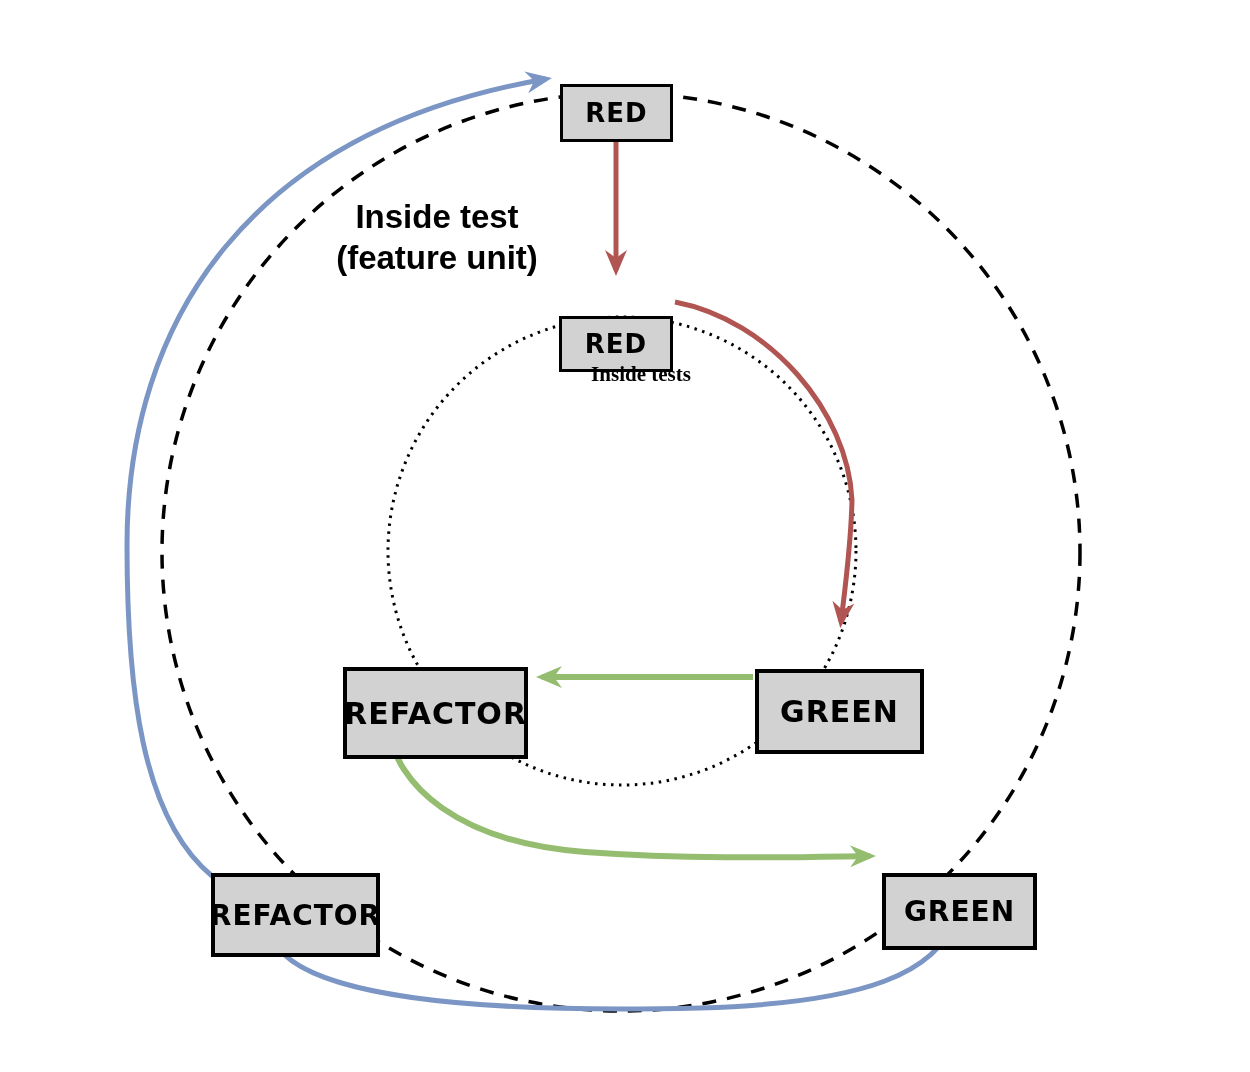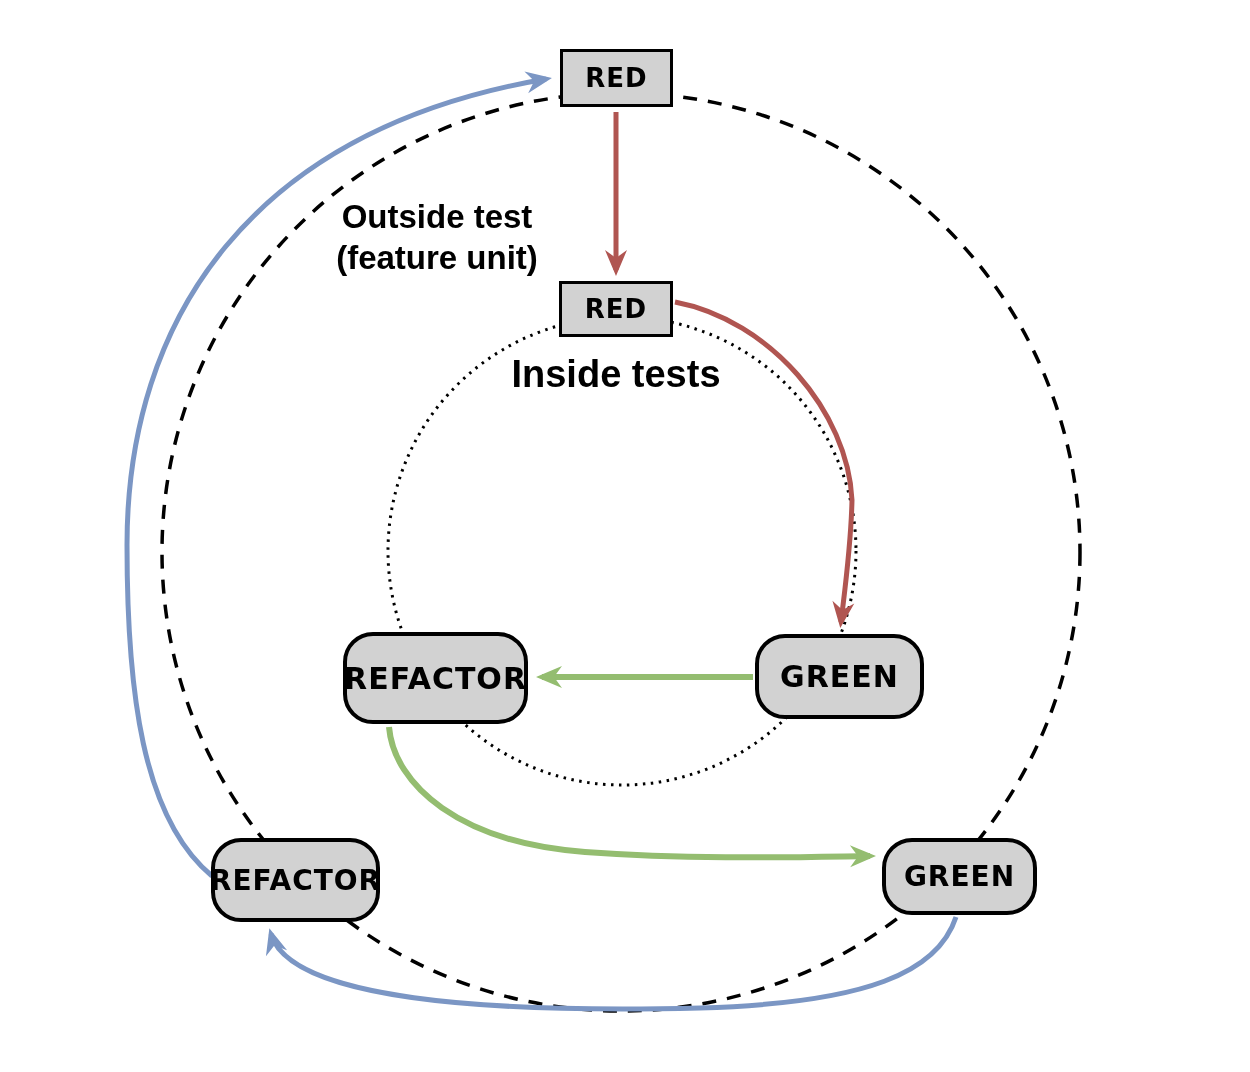--- a/index.html
+++ b/index.html
@@ -6,34 +6,35 @@
   .canvas {
     position:relative; width:1250px; height:1072px; background:#ffffff;
     font-family:"DejaVu Sans", sans-serif; overflow:hidden;
   }
   svg.layer { position:absolute; left:0; top:0; }
   .node {
     position:absolute; display:flex; align-items:center; justify-content:center;
     background:#d2d2d2; border:3px solid #000; box-sizing:border-box;
     font-weight:bold; color:#000; letter-spacing:1px;
     font-family:"DejaVu Sans", sans-serif;
+    margin-top:35px;
   }
-  .node.big { border-width:4px;border-radius:30px; }
+  .node.big { border-width:4px; }
   #node-red-outer      { left:560px; top:49px;  width:113px; height:58px; font-size:26px; }
   #node-red-inner      { left:559px; top:281px; width:114px; height:56px; font-size:26px; }
   #node-refactor-inner { left:343px; top:632px; width:185px; height:92px; font-size:30px; }
   #node-green-inner    { left:755px; top:634px; width:169px; height:85px; font-size:30px; }
   #node-refactor-outer { left:211px; top:838px; width:169px; height:84px; font-size:28px; }
   #node-green-outer    { left:882px; top:838px; width:155px; height:77px; font-size:28px; }
   .circle-label {
     position:absolute; text-align:center; font-weight:bold; color:#000;
     font-family:"Liberation Sans", sans-serif;
   }
   #label-outside { left:287px; top:196px; width:300px; font-size:33px; line-height:41px; }
-  #label-inside  { left:466px; top:354px; width:300px; font-size:38px; line-height:40px; }
+  #label-inside  { left:491px; top:354px; width:300px; font-size:21px; line-height:40px;font-family:Liberation Serif, serif; }
 </style>
 </head>
 <body>
 
 <div class="canvas">
 
   <svg class="layer" width="1250" height="1072" viewBox="0 0 1250 1072">
     <defs>
       <marker id="ah-red" markerUnits="userSpaceOnUse" markerWidth="30" markerHeight="28" refX="22" refY="14" orient="auto">
         <path d="M 28,14 L 2,3 L 10,14 L 2,25 Z" fill="#b05551"></path>
@@ -81,21 +82,21 @@
 
   <div class="node big" id="node-refactor-outer">
     <span>REFACTOR</span>
   </div>
 
   <div class="node big" id="node-green-outer">
     <span>GREEN</span>
   </div>
 
   <div class="circle-label" id="label-outside">
-    <div>Outside test</div>
+    <div>Inside test</div>
     <div>(feature unit)</div>
   </div>
 
   <div class="circle-label" id="label-inside">
     <div>Inside tests</div>
   </div>
 
 </div>
 
 </body></html>

